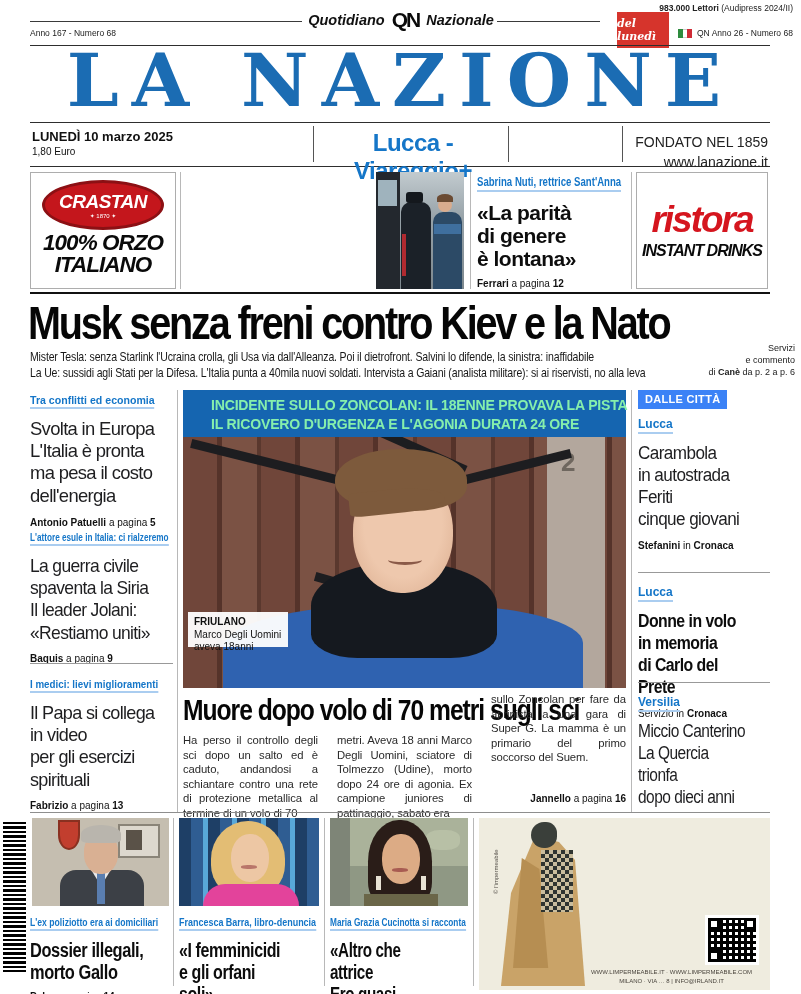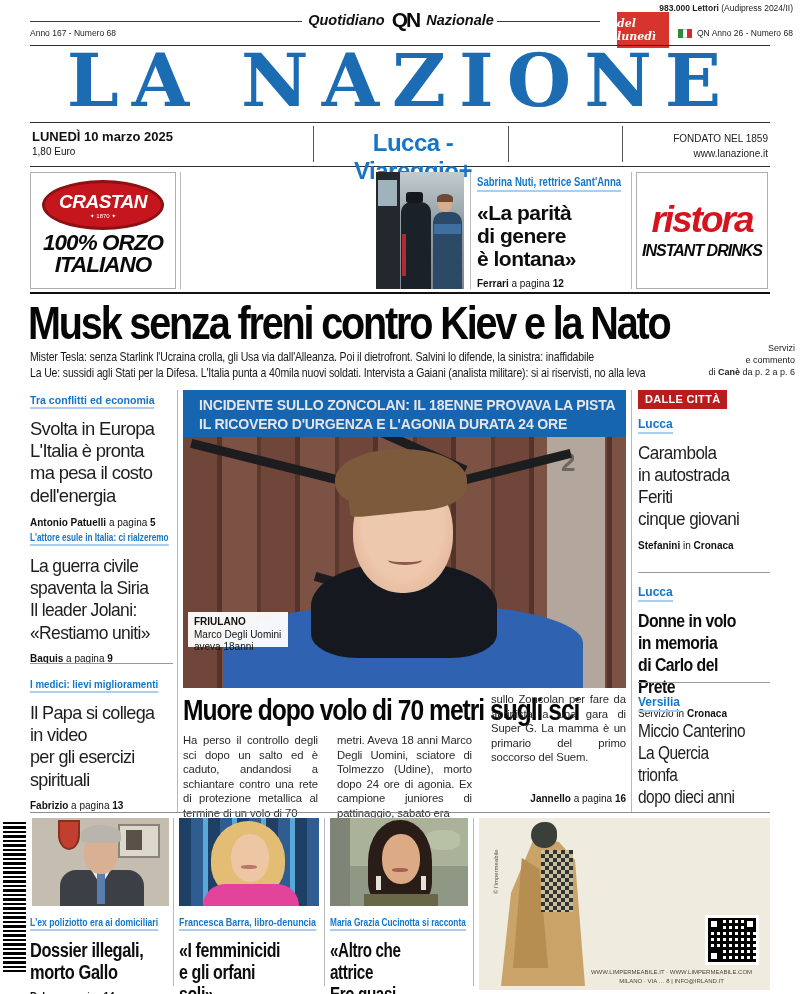--- a/index.html
+++ b/index.html
@@ -58,21 +58,21 @@
   <div class="abs" style="left:30px;top:166px;width:740px;height:1px;background:#2e2e2e"></div>
   <div class="abs" style="left:32px;top:129px">
     <div style="font-weight:bold;font-size:13px">LUNEDÌ 10 marzo 2025</div>
     <div style="font-size:10px;margin-top:2px">1,80 Euro</div>
   </div>
   <div class="vd" style="left:313px;top:126px;height:36px;background:#555"></div>
   <div class="abs" style="left:318px;top:129px;width:190px;text-align:center;color:#1576c8;
        font-weight:bold;font-size:24px;letter-spacing:-.5px">Lucca - Viareggio+</div>
   <div class="vd" style="left:508px;top:126px;height:36px;background:#555"></div>
   <div class="vd" style="left:622px;top:126px;height:36px;background:#555"></div>
-  <div class="abs" style="left:625px;top:132px;width:143px;text-align:right;font-size:10px;color:#222;line-height:1.45">
+  <div class="abs" style="left:625px;top:132px;width:143px;text-align:right;font-size:14px;color:#222;line-height:1.45">
     <div>FONDATO NEL 1859</div>
     <div>www.lanazione.it</div>
   </div>
 
 
   <div class="adbox" style="left:30px;top:172px;width:146px;height:117px">
     <div style="width:122px;height:50px;margin:7px auto 2px;background:#c4161c;border:3px solid #8c1014;border-radius:50%;
          display:flex;flex-direction:column;align-items:center;justify-content:center;color:#fff">
       <span style="font-weight:900;font-style:italic;font-size:19px;letter-spacing:-.5px">CRASTAN</span>
       <span style="font-size:6px;margin-top:-1px">✦ 1870 ✦</span>
@@ -163,22 +163,22 @@
     <span class="k" style="font-size:11.5px;transform:scaleX(.85)">I medici: lievi miglioramenti</span>
     <div class="hl light" style="font-size:19px;margin-top:9px;letter-spacing:-.7px;line-height:1.17;transform:scaleX(.95)">Il Papa si collega
 in video
 per gli esercizi
 spirituali</div>
     <div class="by" style="margin-top:9px">
       <span class="bn">Fabrizio</span><span> a pagina </span><span class="bp">13</span>
     </div>
   </div>
 
-  <div class="abs" style="left:183px;top:390px;width:443px;background:#1565b0;color:#e5e5e5;font-weight:bold;
-       font-size:14.5px;line-height:1.32;padding:6px 16px 7px;letter-spacing:-.2px">
+  <div class="abs" style="left:183px;top:390px;width:443px;background:#1565b0;color:#86efac;font-weight:bold;
+       font-size:14.5px;line-height:1.32;padding:6px 28px 7px;letter-spacing:-.2px">
     <div class="sx" style="transform:scaleX(.97)">INCIDENTE SULLO ZONCOLAN: IL 18ENNE PROVAVA LA PISTA</div>
     <div class="sx" style="transform:scaleX(.97)">IL RICOVERO D'URGENZA E L'AGONIA DURATA 24 ORE</div>
   </div>
 
   <div class="ph" style="left:183px;top:437px;width:443px;height:251px;
        background:repeating-linear-gradient(90deg,#70463a 0 34px,#55332a 34px 39px,#7b5244 39px 74px,#5a382e 74px 78px)">
     <div class="abs" style="left:364px;top:0;width:58px;height:251px;background:#b3a79d"></div>
     <div class="abs" style="left:378px;top:10px;color:#6f675f;font-size:26px;font-weight:bold">2</div>
     <div class="abs" style="left:6px;top:20px;width:150px;height:9px;background:#1d1d20;transform:rotate(14deg)"></div>
     <div class="abs" style="left:120px;top:-6px;width:170px;height:9px;background:#1d1d20;transform:rotate(24deg)"></div>
@@ -200,21 +200,21 @@
   <div class="abs" style="left:183px;top:694px;width:443px">
     <div class="sx" style="font-weight:bold;font-size:29px;letter-spacing:-1.2px;color:#060606;transform:scaleX(.85)">Muore dopo volo di 70 metri sugli sci</div>
   </div>
   <div class="body-col" style="left:183px;top:733px;width:135px">Ha perso il controllo degli sci dopo un salto ed è caduto, andandosi a schiantare contro una rete di protezione metallica al termine di un volo di 70</div>
   <div class="body-col" style="left:337px;top:733px;width:135px">metri. Aveva 18 anni Marco Degli Uomini, sciatore di Tolmezzo (Udine), morto dopo 24 ore di agonia. Ex campione juniores di pattinaggio, sabato era</div>
   <div class="body-col" style="left:491px;top:692px;width:135px">sullo Zoncolan per fare da apripista a una gara di Super G. La mamma è un primario del primo soccorso del Suem.</div>
   <div class="by abs" style="left:491px;top:793px;width:135px;text-align:right">
     <span class="bn">Jannello</span><span> a pagina </span><span class="bp">16</span>
   </div>
 
-  <div class="abs" style="left:638px;top:390px;background:#b91c1c;color:#fff;font-weight:bold;font-size:11px;
+  <div class="abs" style="left:638px;top:390px;background:#3b82f6;color:#fff;font-weight:bold;font-size:11px;
        padding:3px 7px 4px;letter-spacing:.3px">DALLE CITTÀ</div>
 
   <div class="abs" style="left:638px;top:414px;width:132px">
     <span class="k">Lucca</span>
     <div class="hl light" style="font-size:18px;margin-top:9px;letter-spacing:-.6px;line-height:1.22;transform:scaleX(.95)">Carambola
 in autostrada
 Feriti
 cinque giovani</div>
     <div class="by" style="margin-top:9px">
       <span class="bn">Stefanini</span><span> in </span><span class="bp">Cronaca</span>

